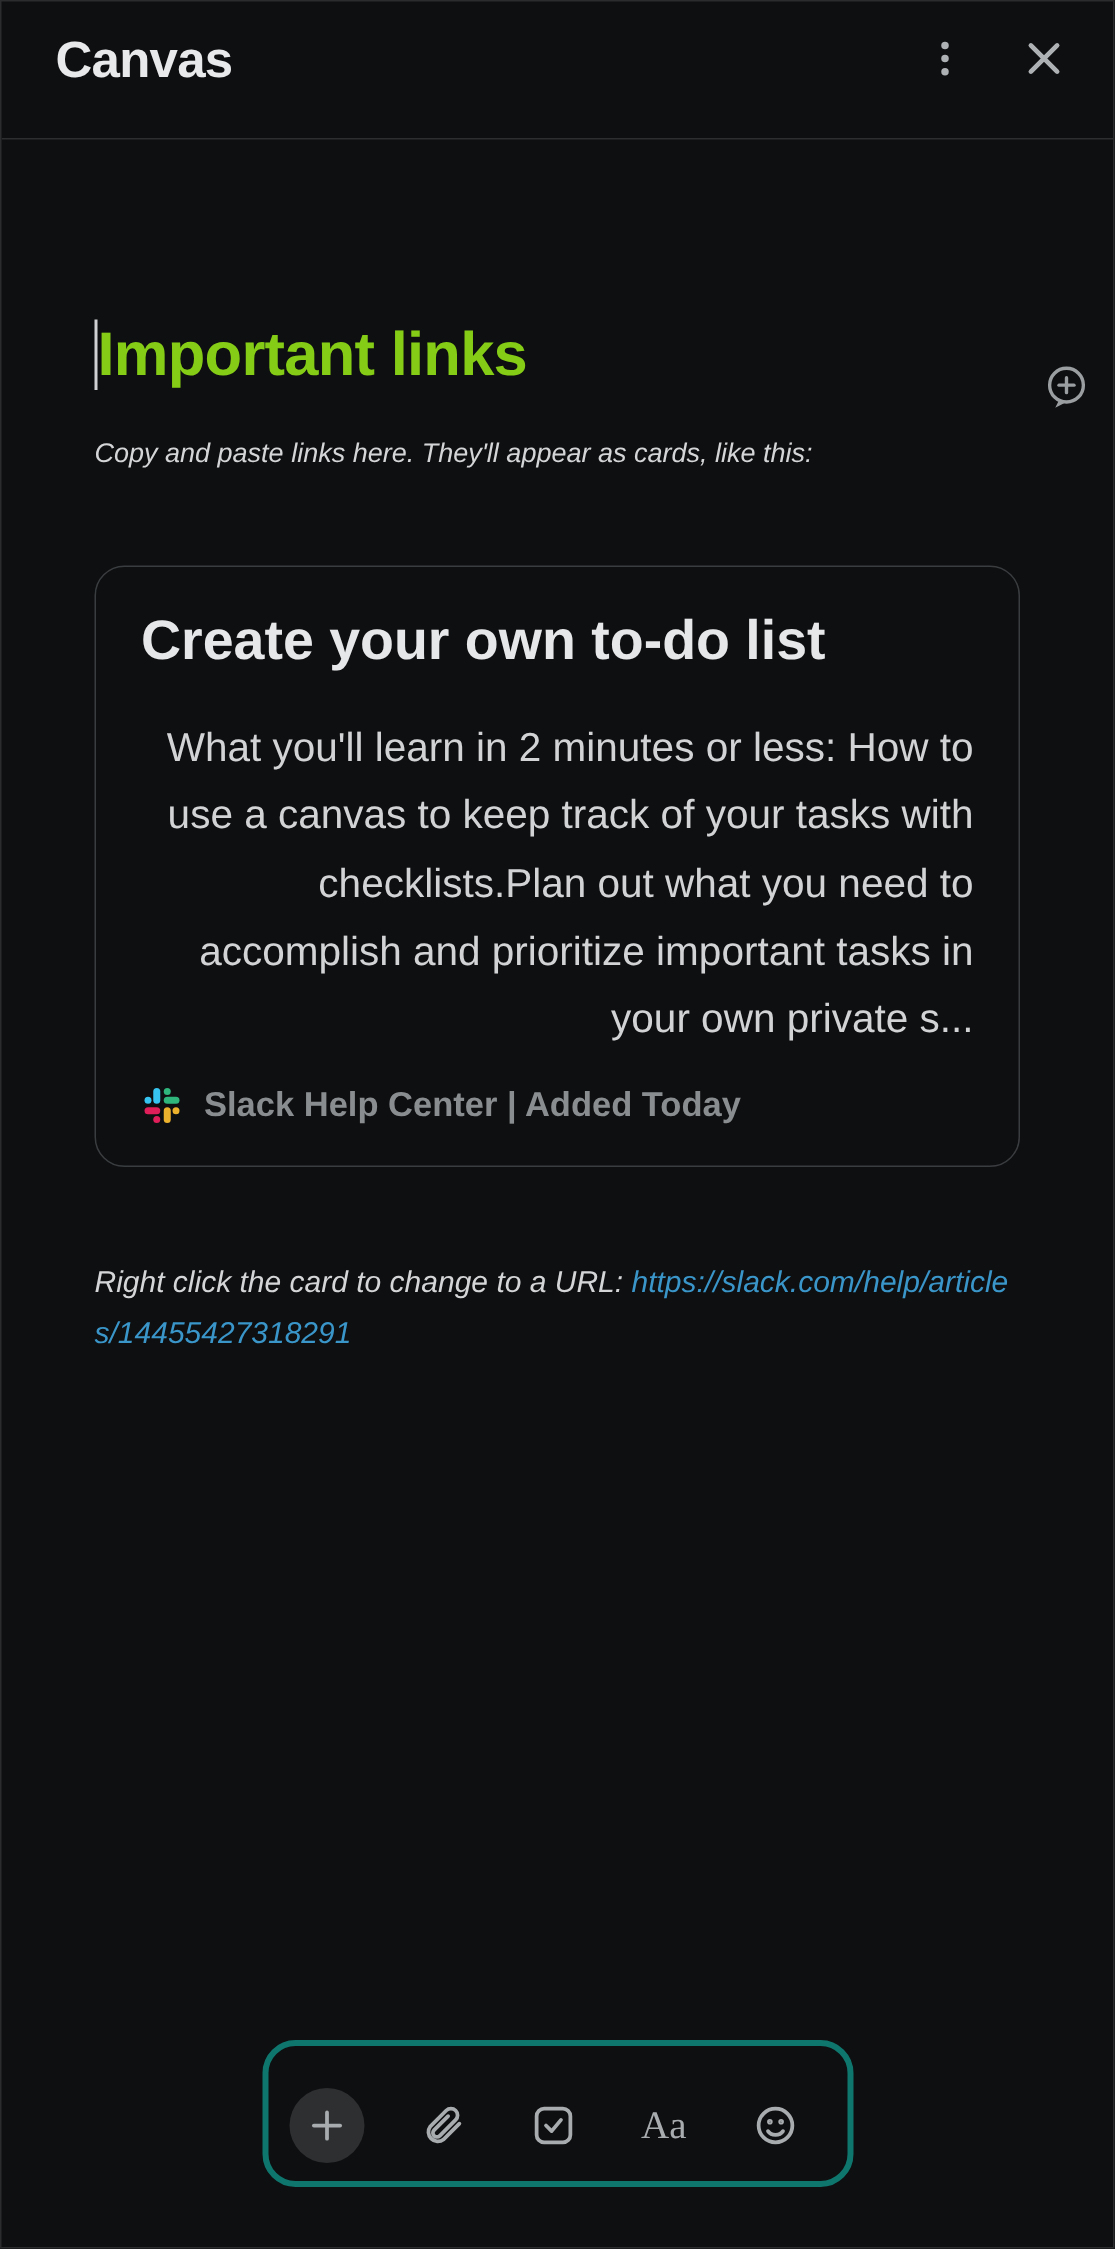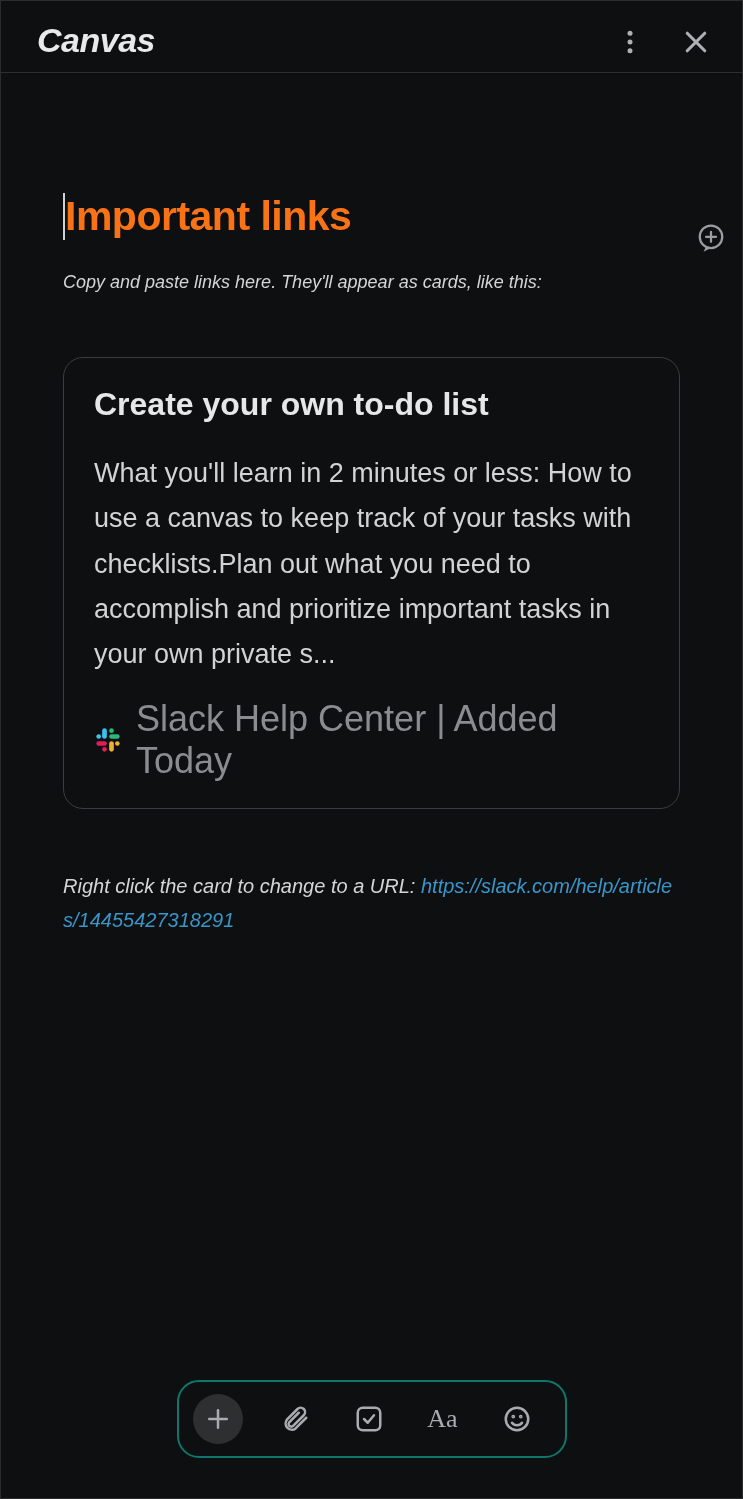--- a/index.html
+++ b/index.html
@@ -1,45 +1,45 @@
 <!DOCTYPE html>
 <html><head>
 <meta charset="utf-8">
 <style>
   * { box-sizing: border-box; margin: 0; padding: 0; }
   html, body { width: 743px; height: 1499px; background: #0e0f10; color: #d7d8d9; font-family: -apple-system, BlinkMacSystemFont, "Segoe UI", Helvetica, Arial, sans-serif; overflow: hidden; }
   body { display: flex; flex-direction: column; border: 1px solid #2a2c2e; }
 
-  .header { display: flex; align-items: flex-end; justify-content: space-between; padding: 20px 28px 12px 36px; border-bottom: 1px solid #2c2e30; font-style: italic; }
+  .header { display: flex; align-items: flex-start; justify-content: space-between; padding: 20px 28px 32px 36px; border-bottom: 1px solid #2c2e30; }
   .header-title { font-size: 34px; font-weight: 800; color: #e8e9ea; letter-spacing: -0.5px; }
   .header-actions { display: flex; align-items: center; gap: 30px; }
   .icon-btn { width: 36px; height: 36px; display: flex; align-items: center; justify-content: center; color: #aeb1b4; cursor: pointer; }
   .icon-btn svg { width: 30px; height: 30px; }
 
   .content { position: relative; flex: 1; padding: 120px 62px 40px 62px; }
   .caret { border-left: 2px solid #cfd1d3; padding-left: 0; }
-  .doc-title { font-size: 41px; font-weight: 800; color: #f97316; letter-spacing: -0.5px; line-height: 1.15; }
+  .doc-title { font-size: 41px; font-weight: 800; color: #84cc16; letter-spacing: -0.5px; line-height: 1.15; }
   .instruction { font-size: 18px; font-style: italic; color: #d3d5d6; line-height: 1.6; margin-top: 28px; }
 
   .card { border: 1px solid #3a3d40; border-radius: 20px; padding: 28px 30px 26px 30px; margin-top: 60px; }
-  .card-title { font-size: 32px; font-weight: 700; color: #e6e7e8; }
-  .card-body { font-size: 27px; color: #d1d3d4; line-height: 1.68; margin-top: 28px; }
+  .card-title { font-size: 37px; font-weight: 700; color: #e6e7e8; }
+  .card-body { font-size: 27px; color: #d1d3d4; line-height: 1.68; margin-top: 28px; text-align: right; }
   .card-meta { display: flex; align-items: center; gap: 14px; margin-top: 20px; }
   .slack-logo { width: 28px; height: 28px; flex-shrink: 0; }
-  .card-meta-text { font-size: 36px; color: #8a8d90; }
+  .card-meta-text { font-size: 23px; color: #8a8d90; font-weight: bold; }
 
   .post { margin-top: 60px; }
   .post-text { font-size: 20px; font-style: italic; color: #d3d5d6; line-height: 1.7; }
   .link { color: #3a95c9; word-break: break-all; font-style: italic; }
 
   .zoom-badge { position: absolute; top: 148px; right: 14px; width: 34px; height: 34px; display: flex; align-items: center; justify-content: center; color: #9b9ea1; cursor: pointer; }
   .zoom-badge svg { width: 30px; height: 30px; }
 
   .toolbar-wrap { display: flex; justify-content: center; padding-bottom: 40px; }
-  .toolbar { display: flex; align-items: center; gap: 30px; border: 2px solid #0f766e; border-radius: 22px; padding: 12px 26px 12px 14px; }
+  .toolbar { display: flex; align-items: center; gap: 30px; border: 4px solid #0f766e; border-radius: 22px; padding: 28px 26px 12px 14px; }
   .tool { width: 44px; height: 44px; display: flex; align-items: center; justify-content: center; color: #a9acaf; cursor: pointer; }
   .tool.round { background: #2d2f31; border-radius: 50%; width: 50px; height: 50px; }
   .tool svg { width: 30px; height: 30px; }
   .tool-text { font-size: 26px; color: #a9acaf; font-family: Georgia, serif; }
 </style>
 </head>
 <body>
 
 <div class="header">
   <div class="header-title">Canvas</div>

